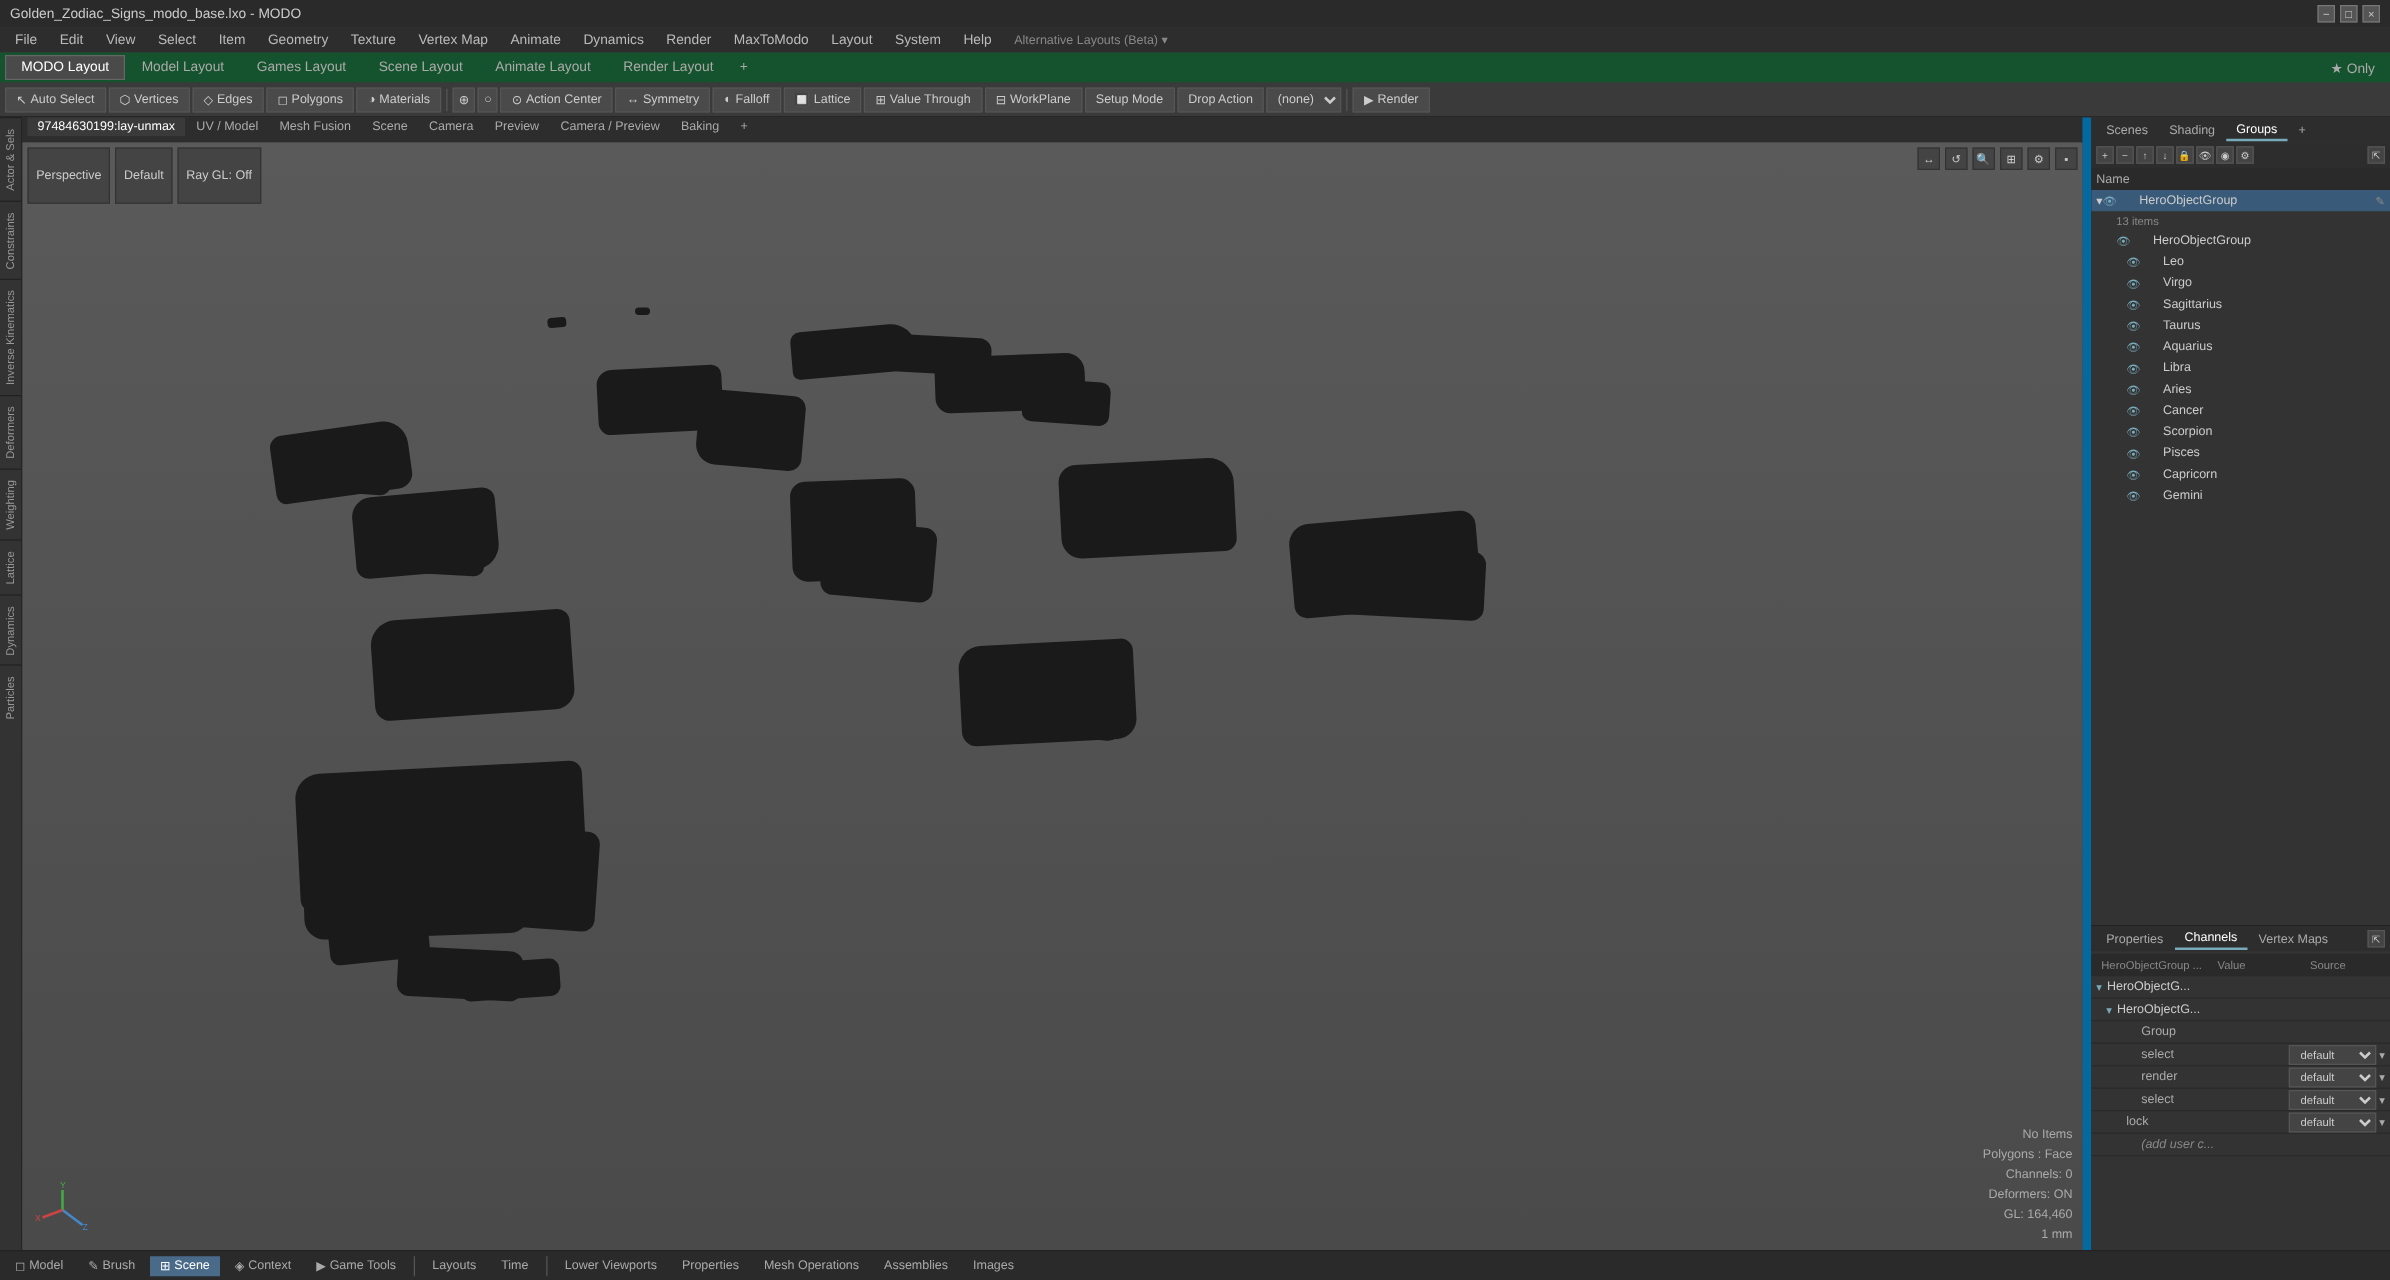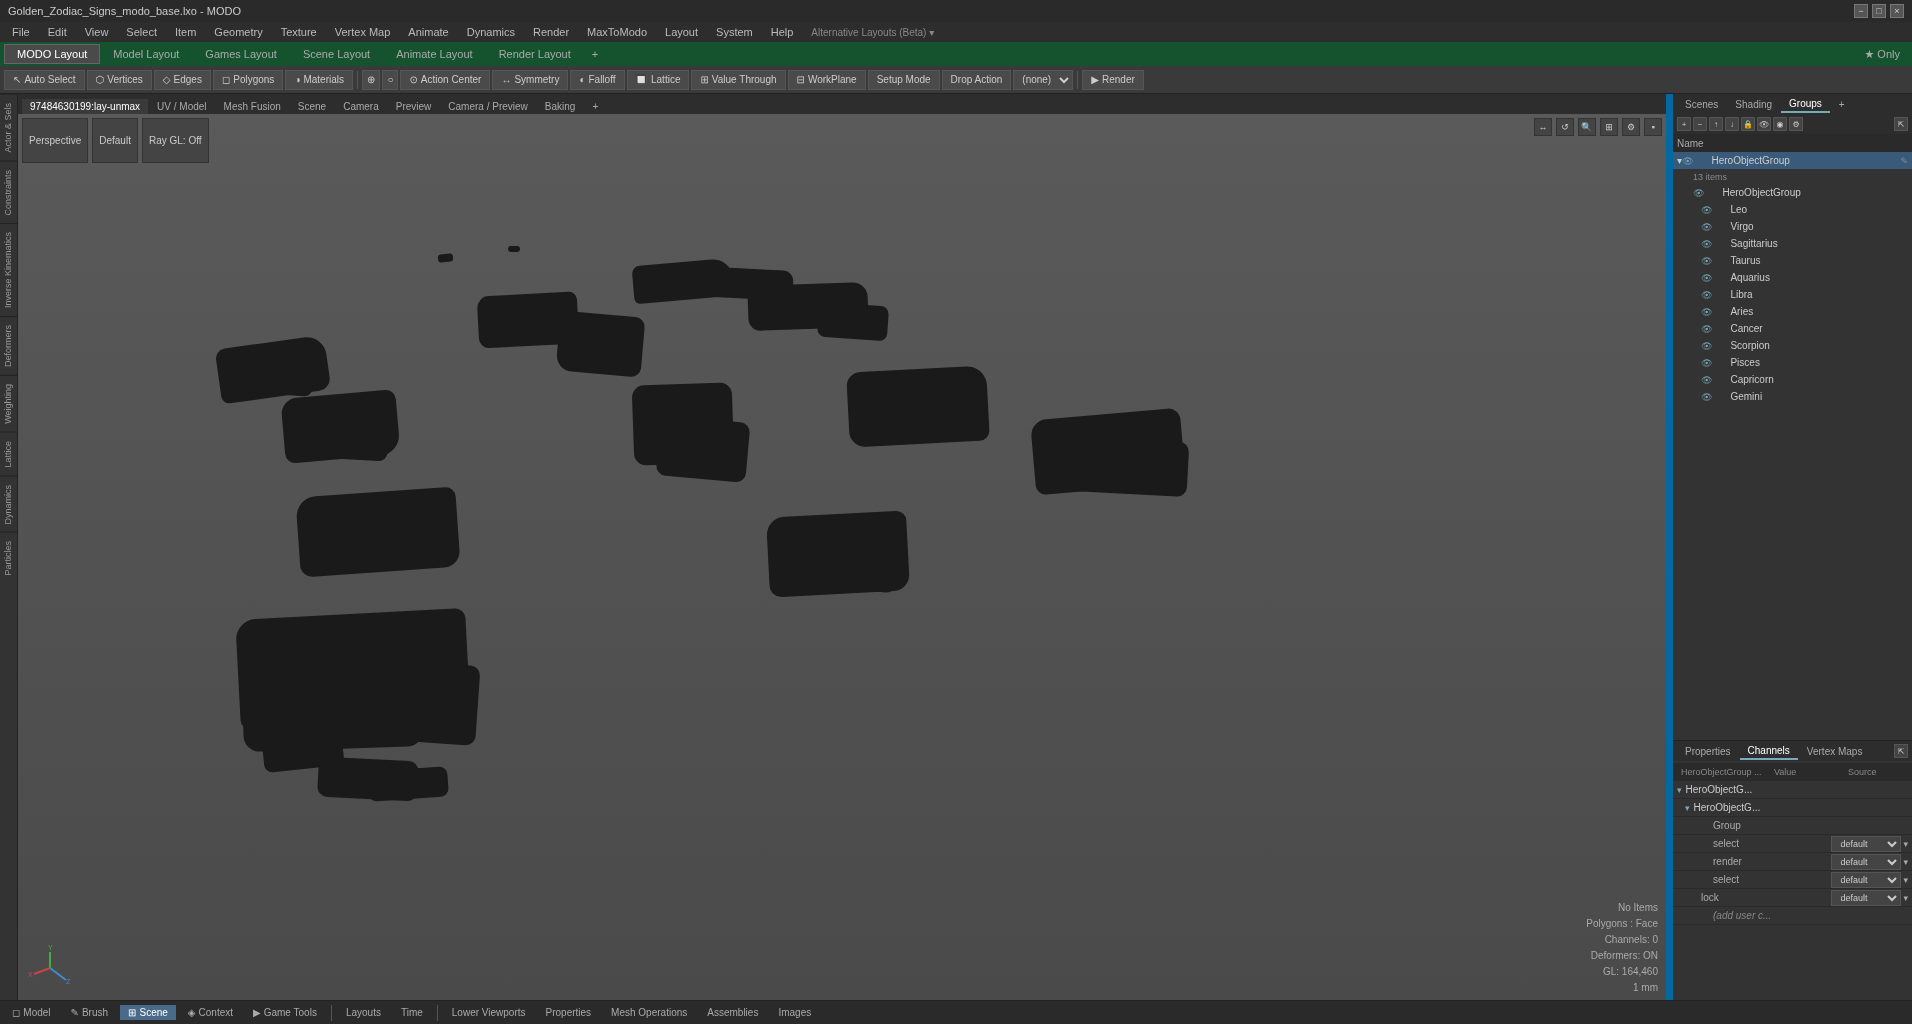--- a/index.html
+++ b/index.html
@@ -157,21 +157,21 @@
     
     #viewport-container {
       flex: 1;
       display: flex;
       flex-direction: column;
     }
     #viewport-tabs {
       height: 20px;
       background: #2d2d2d;
       display: flex;
-      align-items: flex-end;
+      align-items: flex-start;
       padding: 0 4px;
       gap: 1px;
     }
     .vp-tab {
       padding: 2px 8px;
       font-size: 10px;
       color: #aaa;
       cursor: pointer;
     }
     .vp-tab.active { background: #3a3a3a; color: #fff; }

